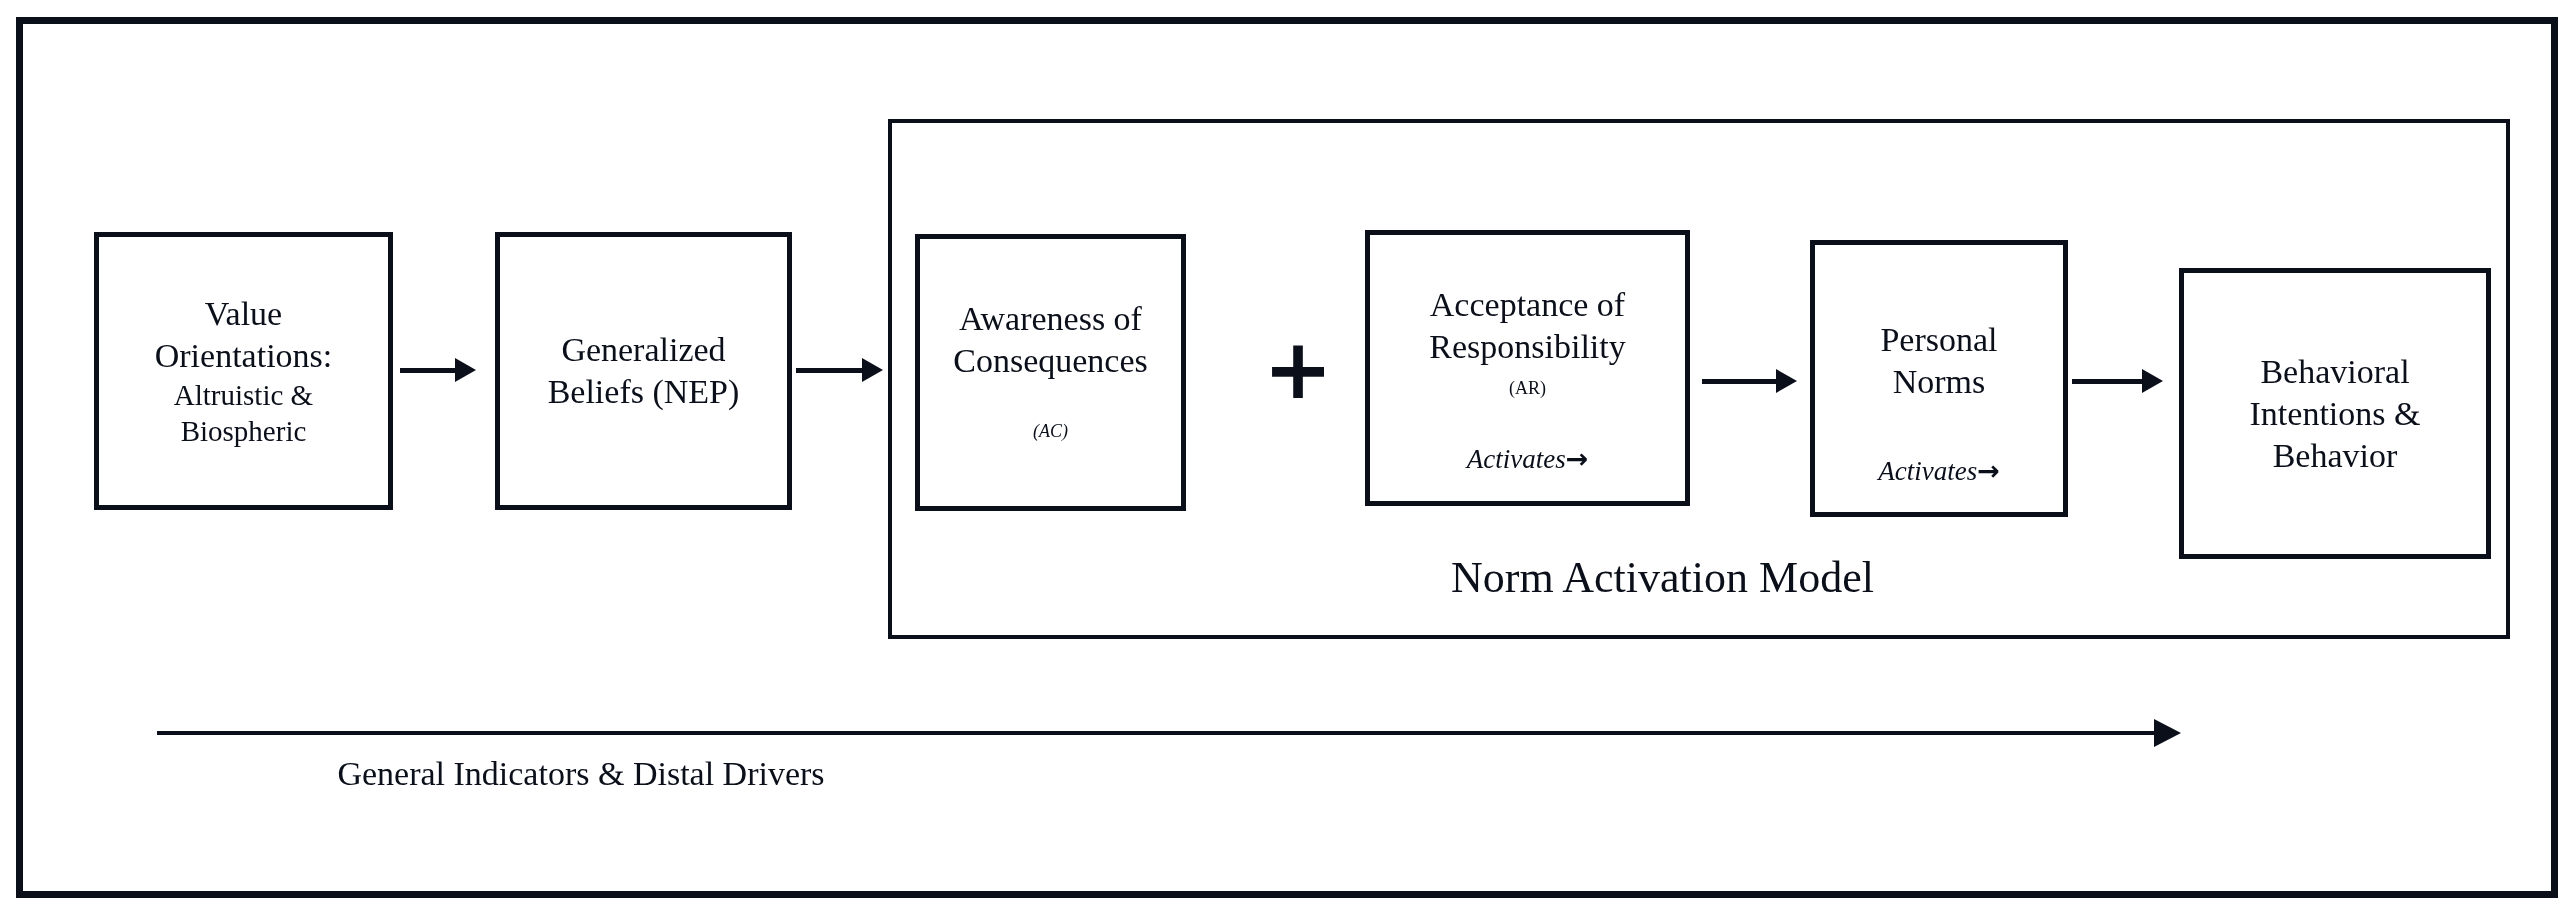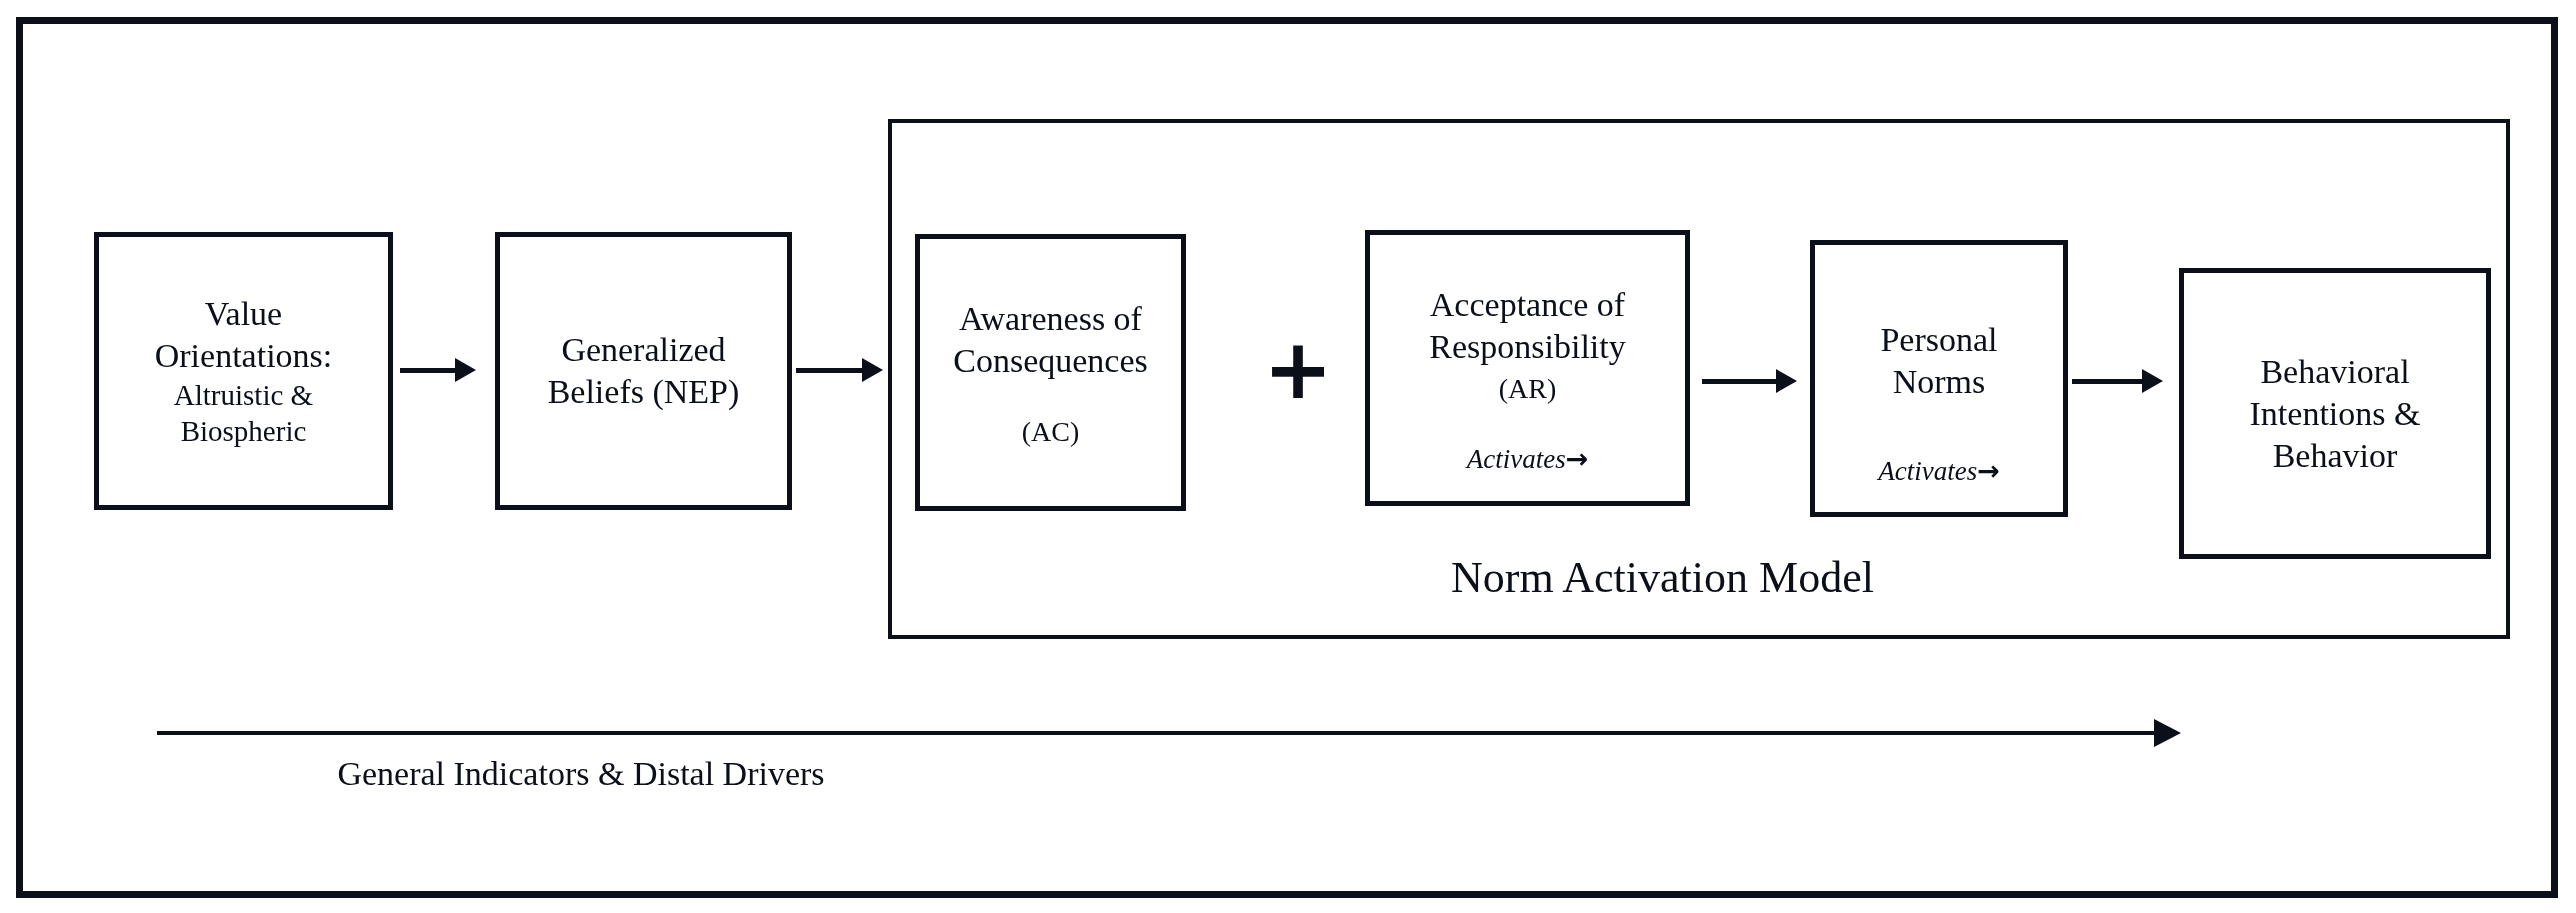--- a/index.html
+++ b/index.html
@@ -38,22 +38,22 @@
   }
   .b1 { left:94px;  top:232px; width:299px; height:278px; }
   .b2 { left:495px;  top:232px; width:297px; height:278px; }
   .b3 { left:915px; top:234px; width:271px; height:277px; }
   .b4 { left:1365px; top:230px; width:325px; height:276px; padding-bottom:48px; }
   .b5 { left:1810px; top:240px; width:258px; height:277px; padding-bottom:36px; }
   .b6 { left:2179px; top:252px; width:312px; height:291px;margin-top:16px; }
 
   .t-lg { font-size:34px; line-height:42px; white-space:nowrap; }
   .t-md { font-size:29px; line-height:36px; white-space:nowrap; }
-  .abbr { font-size:28px; line-height:31px; white-space:nowrap; }
-  .b3 .abbr { margin-top:34px; }
+  .abbr { font-size:18px; line-height:31px; white-space:nowrap; }
+  .b3 .abbr { margin-top:34px;font-style:italic; }
   .b4 .abbr { margin-top:4.8px; }
 
   .activates {
     position:absolute; left:0; right:0; 
     font-style:italic; font-size:27px; line-height:31px; white-space:nowrap;
   }
   .b4 .activates { bottom:26px; }
   .b5 .activates { bottom:25px; }
   .act-arrow {
     font-style:normal; font-weight:700;

